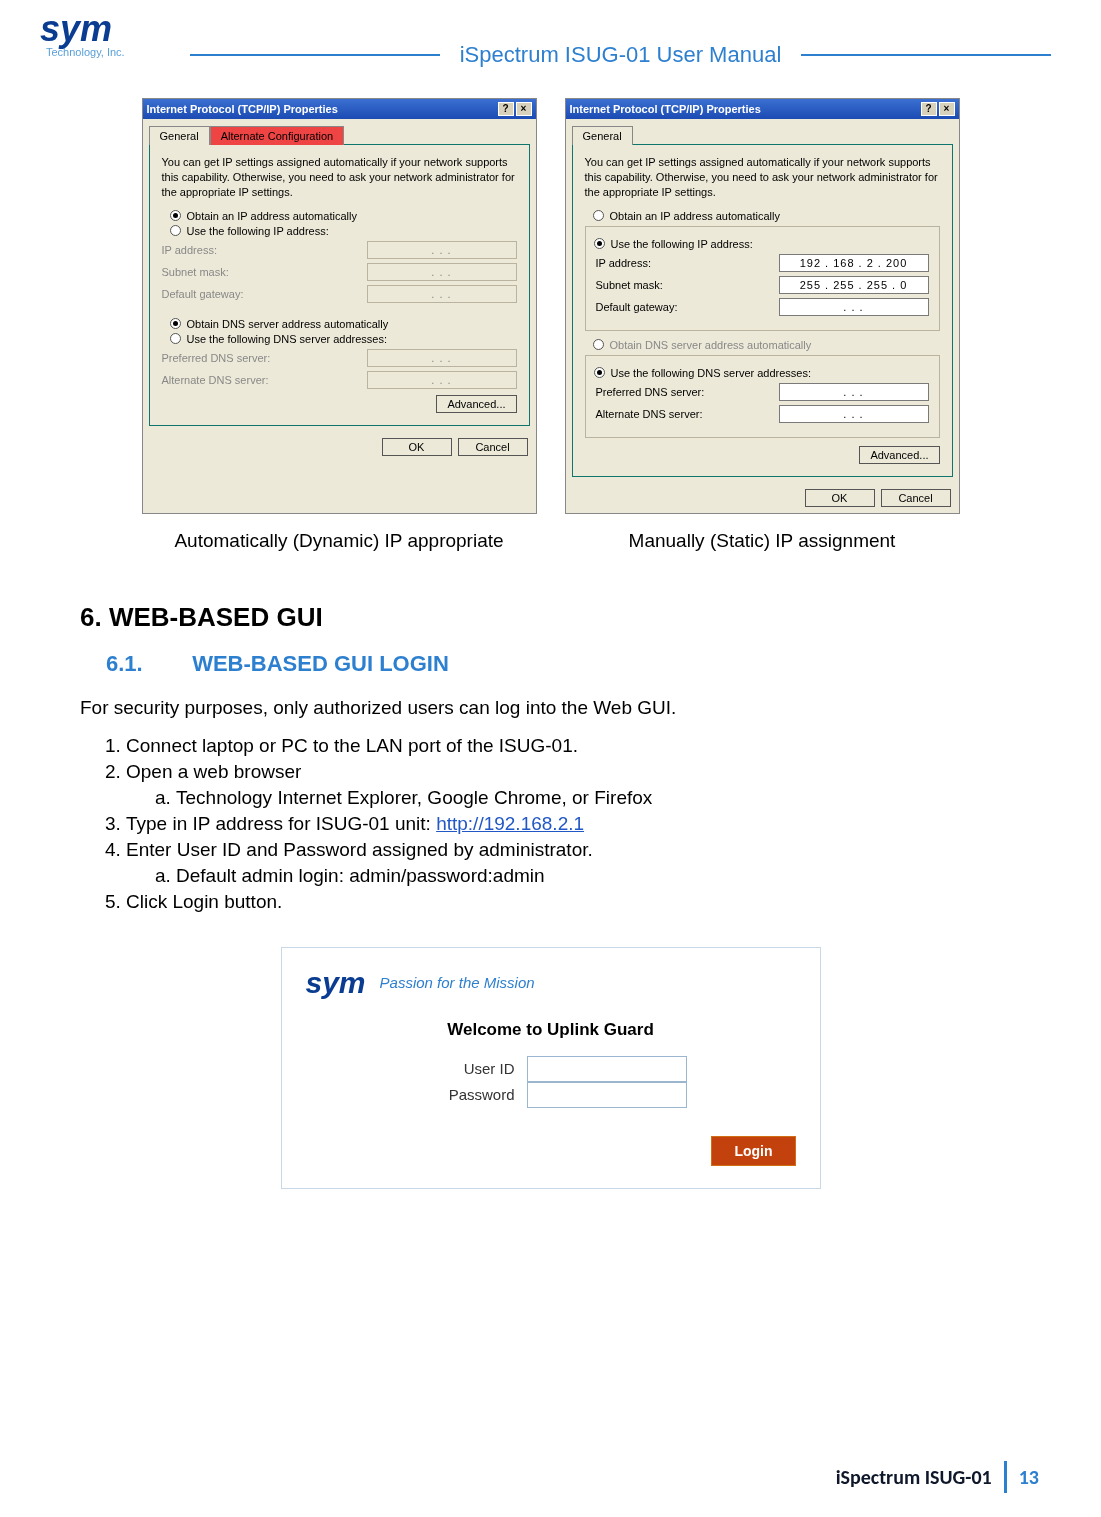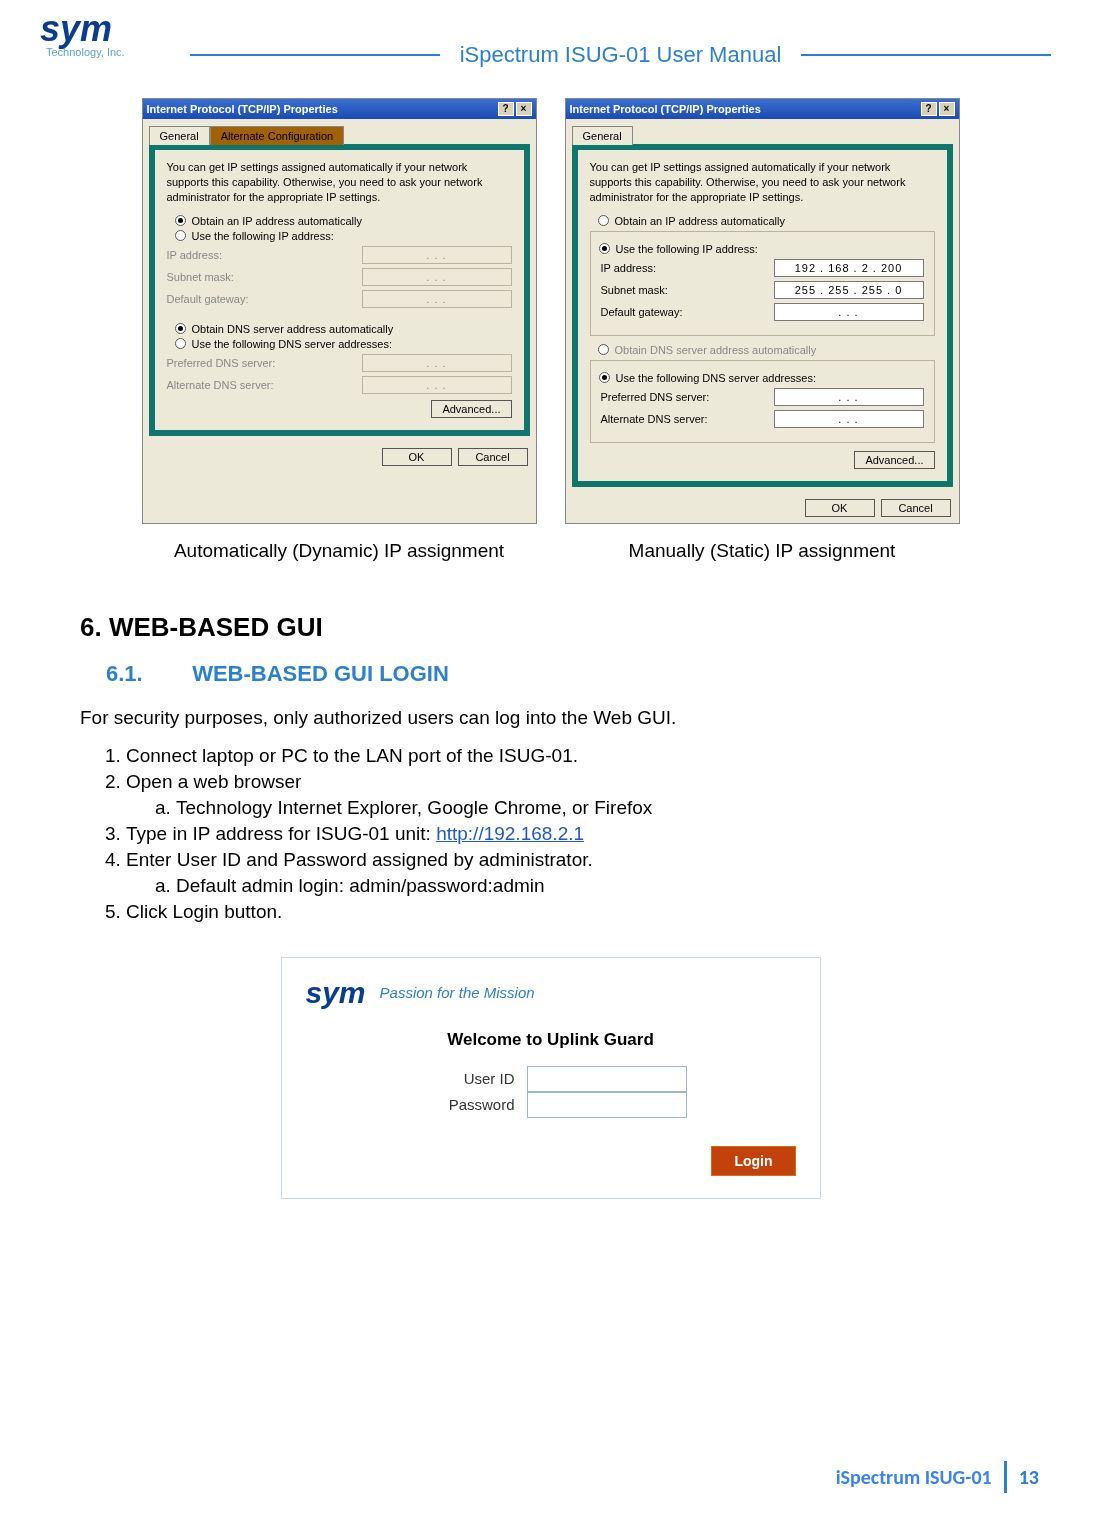--- a/index.html
+++ b/index.html
@@ -46,25 +46,25 @@
     color:#fff; display:flex; align-items:center;
     padding:3px 4px; font-weight:bold; font-size:11px;
   }
   .titlebar .spacer{flex:1}
   .titlebar .winbtn{
     width:16px;height:14px;background:#d8d2bd;border:1px solid #fff;
     color:#000;font-size:10px;line-height:12px;text-align:center;margin-left:2px;
   }
   .tabs { display:flex; padding:6px 6px 0 6px; gap:0;}
   .tab {
-    padding:3px 10px; border:1px solid #888; background:#a16207;
+    padding:3px 10px; border:1px solid #888; background:#ef4444;
     border-bottom:none; font-size:11px; position:relative; top:1px;
   }
   .tab.active { background:#ece9d8; z-index:2;}
-  .tabpanel { margin:0 6px 6px 6px; border:6px solid #0f766e; background:#ece9d8; padding:10px 12px 12px 12px;}
+  .tabpanel { margin:0 6px 6px 6px; border:1px solid #0f766e; background:#ece9d8; padding:10px 12px 12px 12px;}
   .desc { font-size:11px; margin-bottom:10px; line-height:1.35;}
   .radio-row { display:flex; align-items:center; gap:6px; margin:3px 0 3px 8px; font-size:11px;}
   .radio-row.disabled { color:#888;}
   .radio { width:11px;height:11px;border:1px solid #555;border-radius:50%;background:#fff;display:inline-flex;align-items:center;justify-content:center;}
   .radio .dot{width:5px;height:5px;border-radius:50%;background:#000;}
   .group-box { border:1px solid #b9b3a0; margin:4px 0 8px 0; padding:8px 10px 10px 10px;}
   .field-row{display:flex;align-items:center;justify-content:space-between;margin:4px 0;font-size:11px;}
   .field-row.disabled{color:#888;}
   .ipbox{width:150px;height:18px;border:1px solid #7a7a7a;background:#fff;color:#000;display:flex;align-items:center;justify-content:center;letter-spacing:1px;font-size:11px;}
   .ipbox.disabled{background:#ece9d8;color:#888;border-color:#b9b3a0;}
@@ -96,21 +96,21 @@
   .login-row label{width:100px;text-align:right;font-size:15px;color:#333;}
   .login-row .txt{width:160px;height:26px;border:1px solid #9bb7cf;background:#fff;}
   .login-btn-row{display:flex;justify-content:flex-end;margin-top:28px;}
   .login-btn{background:#c2410c;color:#fff;border:1px solid #cf6e12;padding:6px 22px;font-weight:bold;font-size:14px;}
 
   
   .footer{
     position:absolute;bottom:24px;right:50px;
     display:flex;align-items:stretch;gap:0;font-family:Calibri,Arial,sans-serif;
   }
-  .footer .name{color:#3b82f6;font-weight:bold;font-size:20px;padding:4px 12px;}
+  .footer .name{color:#0f172a;font-weight:bold;font-size:20px;padding:4px 12px;}
   .footer .sep{width:3px;background:#2d7fcf;}
   .footer .page{color:#2d7fcf;font-weight:bold;font-size:20px;padding:4px 12px;}
 </style>
 </head>
 <body>
 
 <div class="page-head">
   <div class="logo">
     <span class="logo-sym">sym</span>
     <span class="logo-sub">Technology, Inc.</span>
@@ -258,21 +258,21 @@
       </div>
       <div class="btn-row">
         <span class="winbutton">OK</span>
         <span class="winbutton">Cancel</span>
       </div>
     </div>
 
   </div>
 
   <div class="captions">
-    <div class="cap">Automatically (Dynamic) IP assignment</div>
+    <div class="cap">Automatically (Dynamic) IP appropriate</div>
     <div class="cap">Manually (Static) IP assignment</div>
   </div>
 
   <h2 class="sec">6. WEB-BASED GUI</h2>
   <h3 class="sub">
     <span class="num">6.1.</span>
     <span class="sc">WEB-BASED GUI LOGIN</span>
   </h3>
   <p class="body">For security purposes, only authorized users can log into the Web GUI.</p>
 

